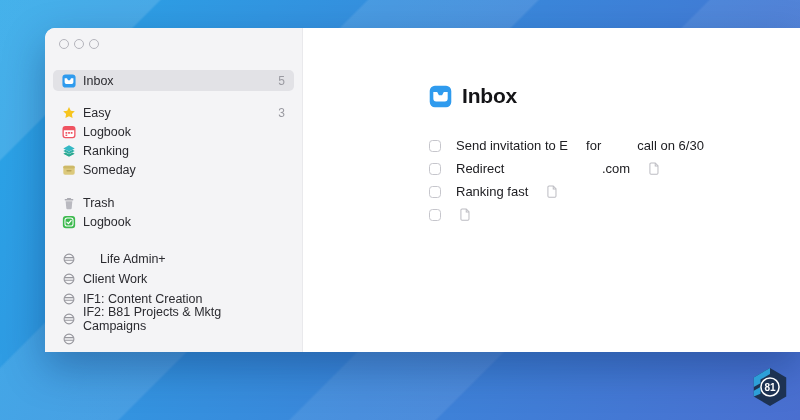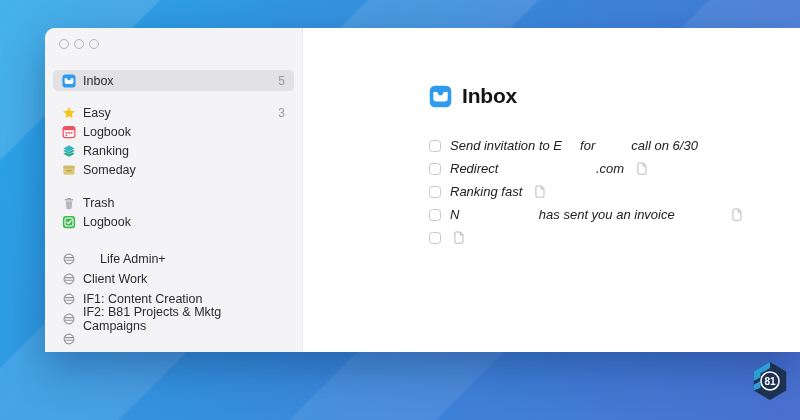--- a/index.html
+++ b/index.html
@@ -41,26 +41,26 @@
   .sec-2{margin-top:14px;}
   .sec-3{margin-top:18px;}
   .sec-3 .side-item{margin-top:1px;}
   .sec-3 .side-item:first-child{margin-top:0;gap:24px;}
   .main{flex:1;background:var(--window-bg);padding:56px 0 0 126px;position:relative;}
   .main-header{display:flex;align-items:center;gap:10px;}
   .hdr-icon{width:23px;height:23px;display:inline-flex;}
   .hdr-icon svg{width:100%;height:100%;}
   .main-header h1{font-size:21px;font-weight:700;color:#141417;letter-spacing:-.2px;}
   .task-list{margin-top:26px;}
-  .task{display:flex;align-items:center;gap:9px;height:23px;font-size:13px;color:var(--text-main);font-style:italic;}
+  .task{display:flex;align-items:center;gap:15px;height:23px;font-size:13px;color:var(--text-main);}
   .chk{width:12px;height:12px;flex:0 0 12px;border:1.3px solid var(--chk);border-radius:3.5px;background:#fff;}
   .task-label{white-space:pre;}
   .note-ic{width:11px;height:13px;display:inline-flex;margin-left:4px;}
   .note-ic svg{width:100%;height:100%;}
-  .badge{position:absolute;right:10px;bottom:18px;width:40px;height:42px;}
+  .badge{position:absolute;right:10px;bottom:12px;width:40px;height:42px;}
   .badge svg{width:100%;height:100%;}
 </style>
 </head>
 <body>
 
 <div class="bg">
   <div class="window">
     <div class="sidebar">
       <div class="traffic">
         <span></span>
@@ -224,30 +224,20 @@
             <span class="task-label">Ranking fast</span>
             <span class="note-ic">
               <svg viewBox="0 0 12 14">
                 <path d="M2.2 1 h4.6 l3 3 v8 a1.2 1.2 0 0 1 -1.2 1.2 H2.2 A1.2 1.2 0 0 1 1 12 V2.2 A1.2 1.2 0 0 1 2.2 1z" fill="none" stroke="#bcbcc2" stroke-width="1.1"></path>
                 <path d="M6.8 1 v3.2 H9.8" fill="none" stroke="#bcbcc2" stroke-width="1.1"></path>
               </svg>
             </span>
           </div>
           <div class="task">
             <span class="chk"></span>
-            <span class="task-label">N                      has sent you an invoice</span>
-            <span class="note-ic" style="margin-left: 48px;">
-              <svg viewBox="0 0 12 14">
-                <path d="M2.2 1 h4.6 l3 3 v8 a1.2 1.2 0 0 1 -1.2 1.2 H2.2 A1.2 1.2 0 0 1 1 12 V2.2 A1.2 1.2 0 0 1 2.2 1z" fill="none" stroke="#bcbcc2" stroke-width="1.1"></path>
-                <path d="M6.8 1 v3.2 H9.8" fill="none" stroke="#bcbcc2" stroke-width="1.1"></path>
-              </svg>
-            </span>
-          </div>
-          <div class="task">
-            <span class="chk"></span>
             <span class="note-ic">
               <svg viewBox="0 0 12 14">
                 <path d="M2.2 1 h4.6 l3 3 v8 a1.2 1.2 0 0 1 -1.2 1.2 H2.2 A1.2 1.2 0 0 1 1 12 V2.2 A1.2 1.2 0 0 1 2.2 1z" fill="none" stroke="#bcbcc2" stroke-width="1.1"></path>
                 <path d="M6.8 1 v3.2 H9.8" fill="none" stroke="#bcbcc2" stroke-width="1.1"></path>
               </svg>
             </span>
           </div>
         </div>
     </div>
   </div>

